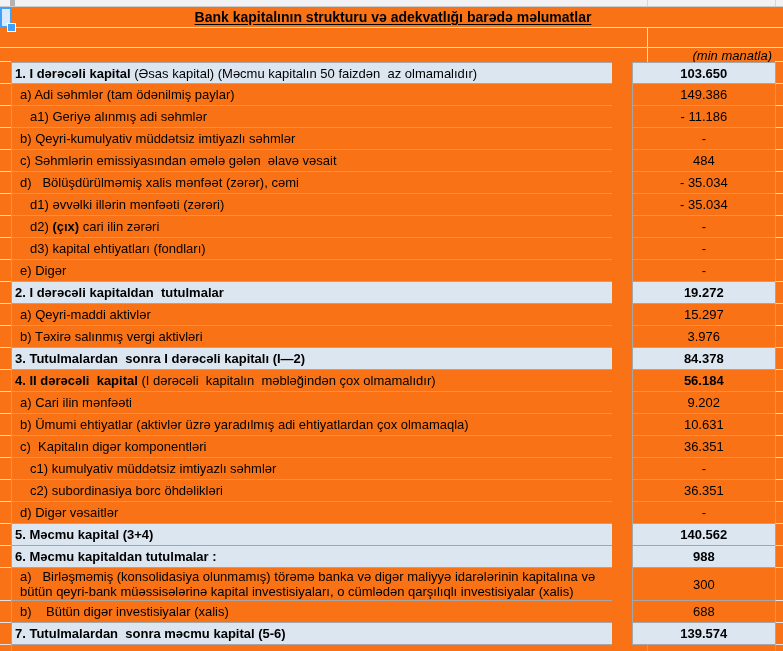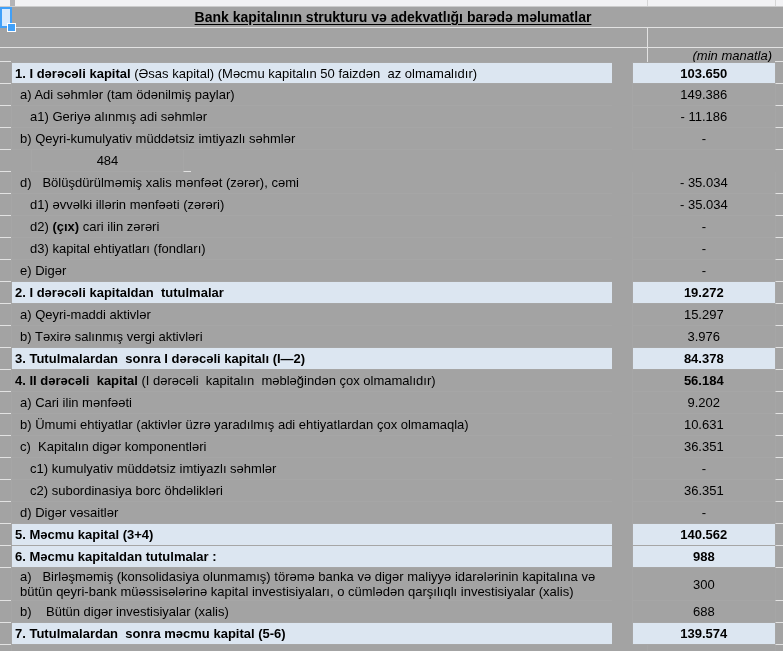--- a/index.html
+++ b/index.html
@@ -1,17 +1,17 @@
 <!DOCTYPE html>
 <html><head>
 <meta charset="utf-8">
 <style>
   html,body{margin:0;padding:0;background:#ffffff;}
   .sheet{
-    position:relative;width:783px;height:651px;background:#a3a3a3;
+    position:relative;width:783px;height:651px;background:#f97316;
     font-family:"Liberation Sans","DejaVu Sans",sans-serif;color:#000;
     overflow:hidden;
   }
   
   .band{position:relative;height:7px;background:#f2f2f4;border-bottom:1px solid #cccccc;box-sizing:border-box;}
   .band .block{position:absolute;left:10px;top:0;width:5px;height:6px;background:#b3b3b6;}
   .band .vline{position:absolute;top:0;height:6px;width:1px;background:#d6d6d6;}
   
   .row{display:flex;box-sizing:border-box;}
   .cell{box-sizing:border-box;}
@@ -116,20 +116,23 @@
       <div class="trow">
         <div class="cell colA"></div>
         <div class="lbl ind1">
           <span>b) Qeyri-kumulyativ müddətsiz imtiyazlı səhmlər</span>
         </div>
         <div class="val">-</div>
         <div class="cell colD"></div>
       </div>
       <div class="trow">
         <div class="cell colA"></div>
+        <div class="lbl ind1">
+          <span>c) Səhmlərin emissiyasından əmələ gələn  əlavə vəsait</span>
+        </div>
         <div class="val">484</div>
         <div class="cell colD"></div>
       </div>
       <div class="trow">
         <div class="cell colA"></div>
         <div class="lbl ind1">
           <span>d)   Bölüşdürülməmiş xalis mənfəət (zərər), cəmi</span>
         </div>
         <div class="val">- 35.034</div>
         <div class="cell colD"></div>

